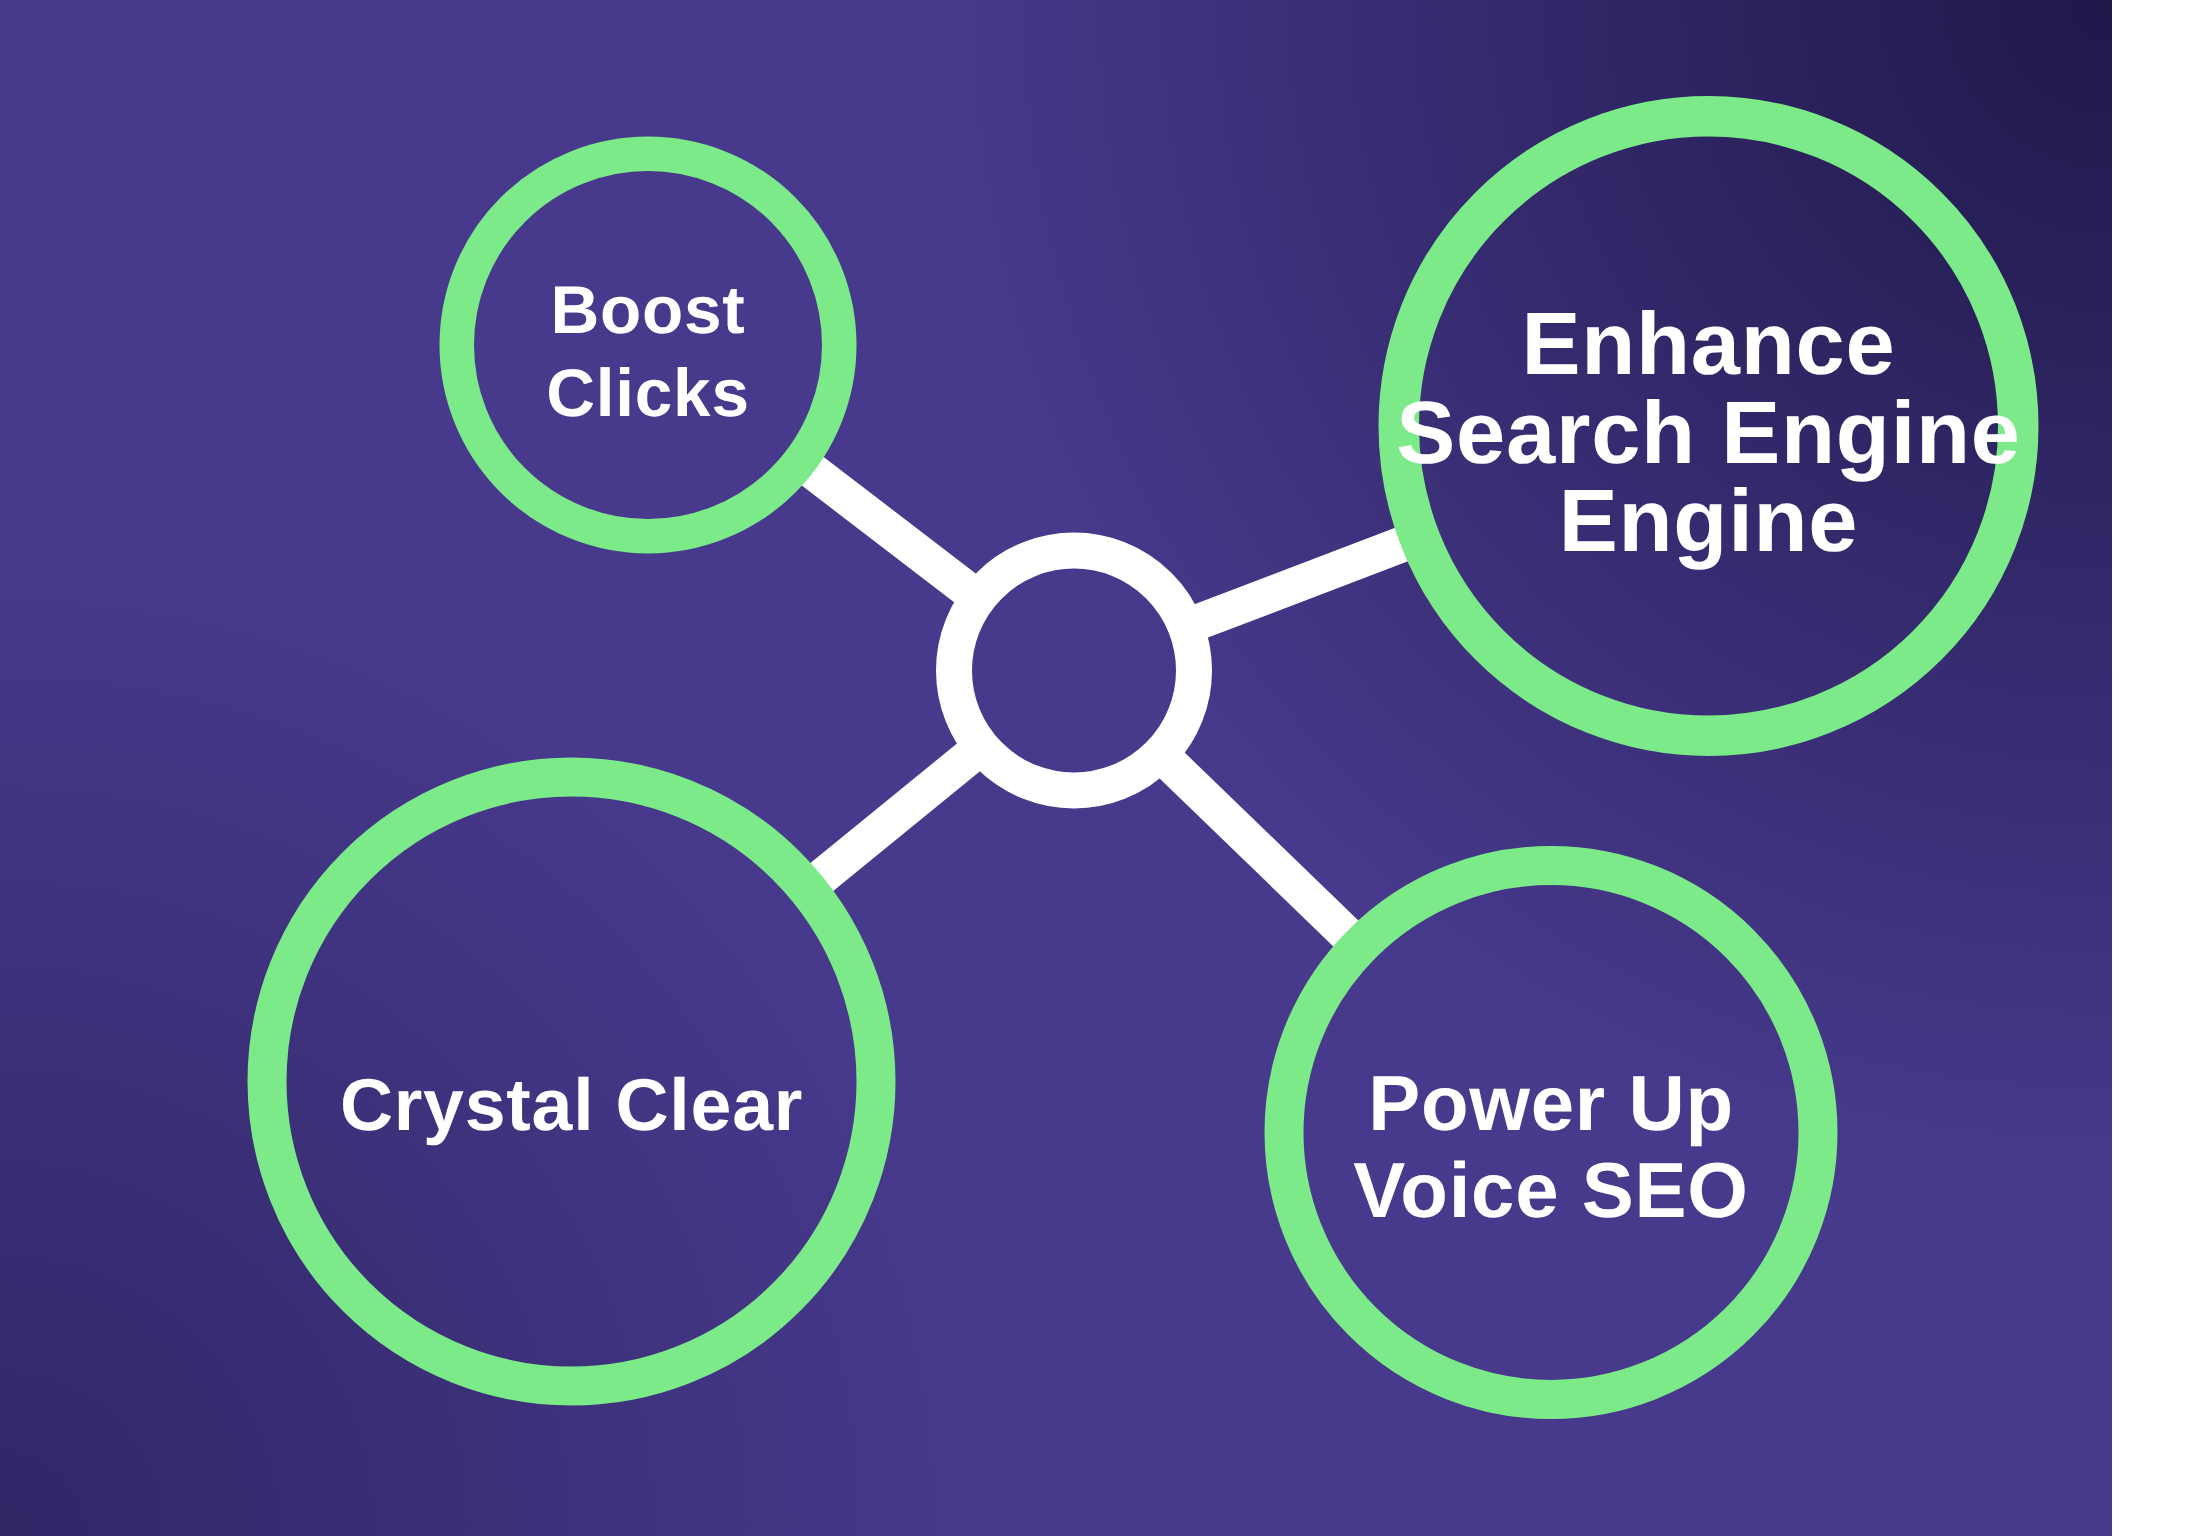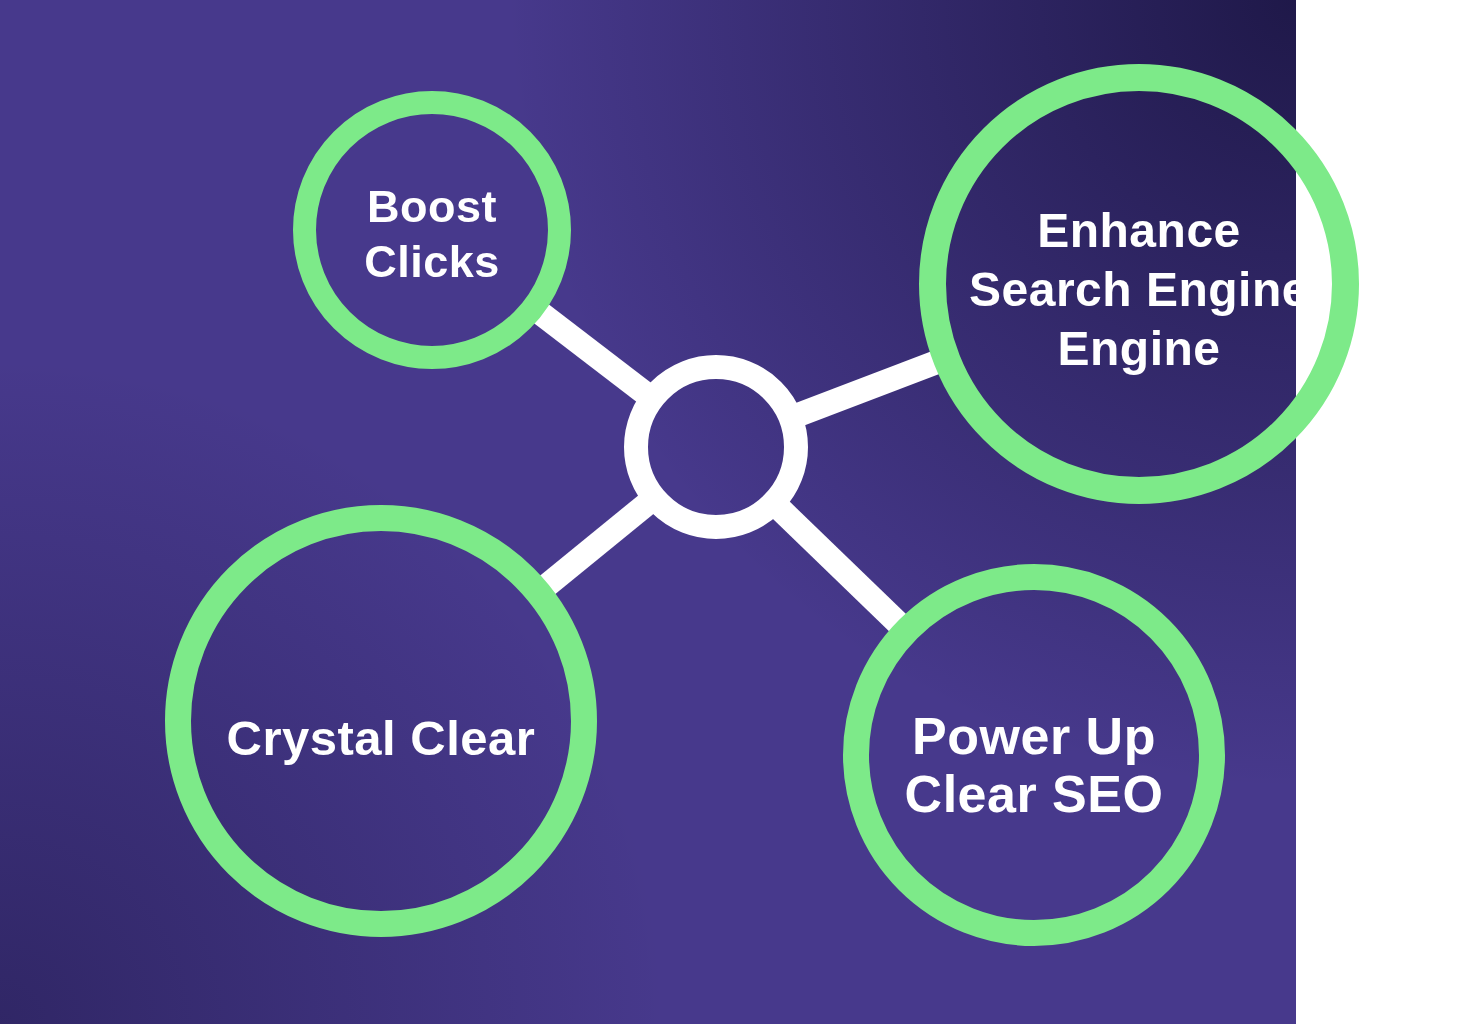--- a/index.html
+++ b/index.html
@@ -4,21 +4,21 @@
 <style>
   html, body { margin: 0; padding: 0; }
   body {
     width: 1464px;
     height: 1024px;
     overflow: hidden;
     font-family: "Liberation Sans", sans-serif;
   }
   .stage {
     position: relative;
-    width: 1296px;
+    width: 1408px;
     height: 1024px;
     background:
       radial-gradient(circle 1050px at 100% 0%, rgba(17,13,50,0.74) 0%, rgba(17,13,50,0) 75%),
       radial-gradient(circle 950px at 0% 100%, rgba(17,13,50,0.42) 0%, rgba(17,13,50,0) 70%),
       #47398C;
   }
   svg.graph {
     position: absolute;
     left: 0; top: 0;
     width: 1464px;
@@ -28,21 +28,21 @@
     position: absolute;
     transform: translate(-50%, -50%);
     text-align: center;
     color: #FFFFFF;
     font-weight: 700;
     letter-spacing: 0.5px;
     white-space: nowrap;
   }
   .node-label span { display: block; }
   .label-boost    { left: 432px;  top: 234px; font-size: 45px; line-height: 55px; }
-  .label-enhance  { left: 1139px; top: 289px; font-size: 48px; line-height: 59px; }
+  .label-enhance  { left: 1139px; top: 289px; font-size: 59px; line-height: 59px; }
   .label-crystal  { left: 381px;  top: 738px; font-size: 49px; line-height: 55px; }
   .label-power    { left: 1034px; top: 765px; font-size: 52px; line-height: 58px; }
 </style>
 </head>
 <body>
 
 <div class="stage">
 
   <svg class="graph" viewBox="0 0 1464 1024">
 
@@ -69,16 +69,16 @@
     <span>Search Engine</span>
     <span>Engine</span>
   </div>
 
   <div class="node-label label-crystal">
     <span>Crystal Clear</span>
   </div>
 
   <div class="node-label label-power">
     <span>Power Up</span>
-    <span>Clear SEO</span>
+    <span>Voice SEO</span>
   </div>
 
 </div>
 
 </body></html>

